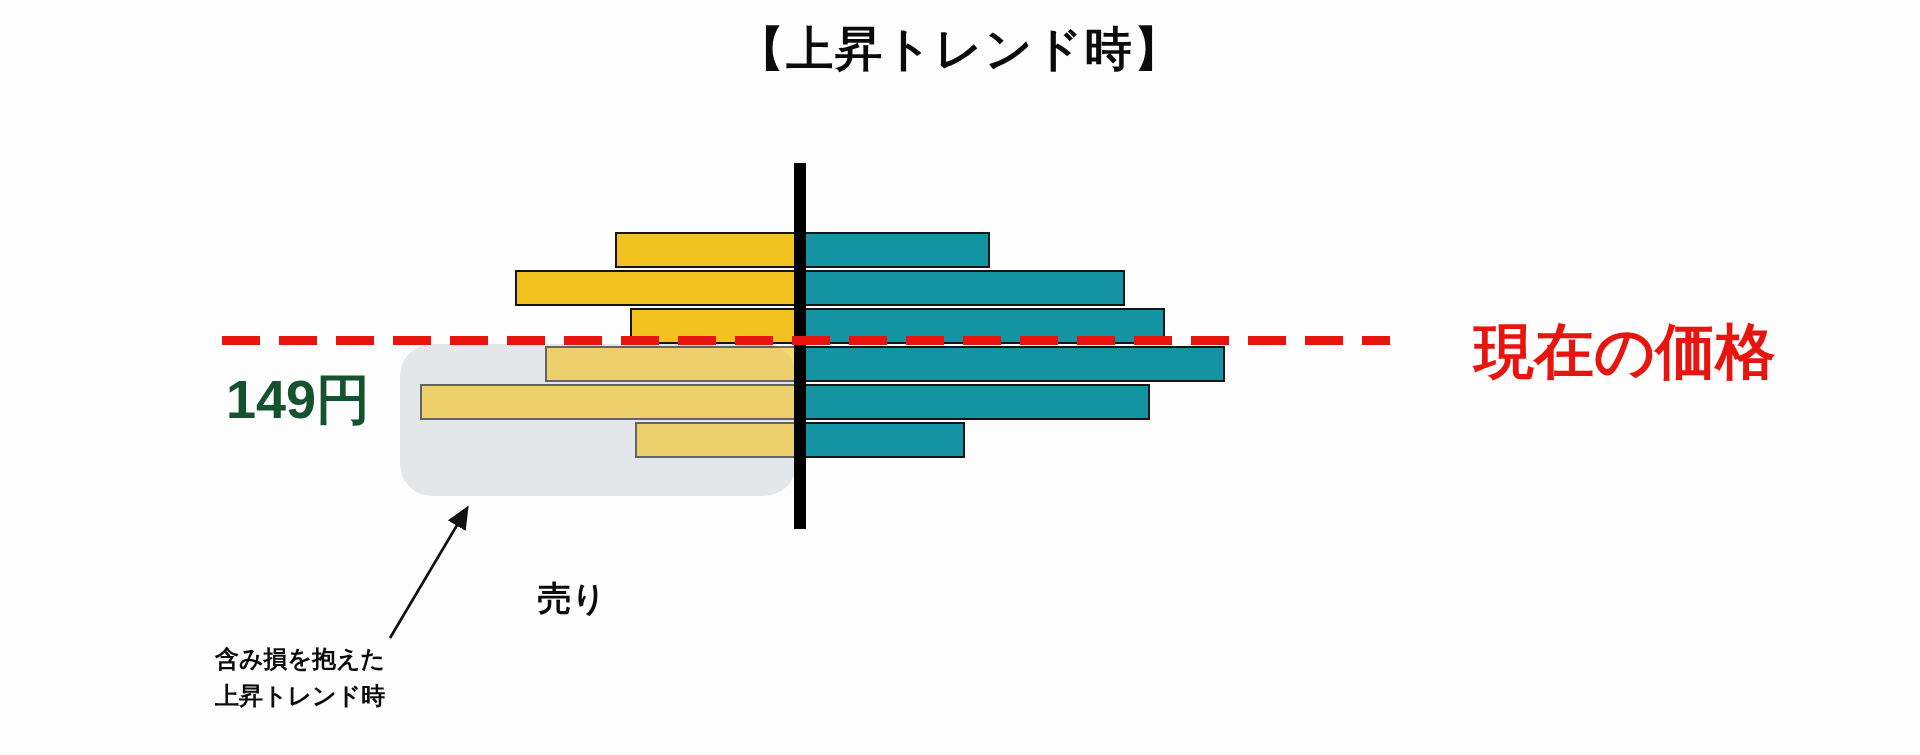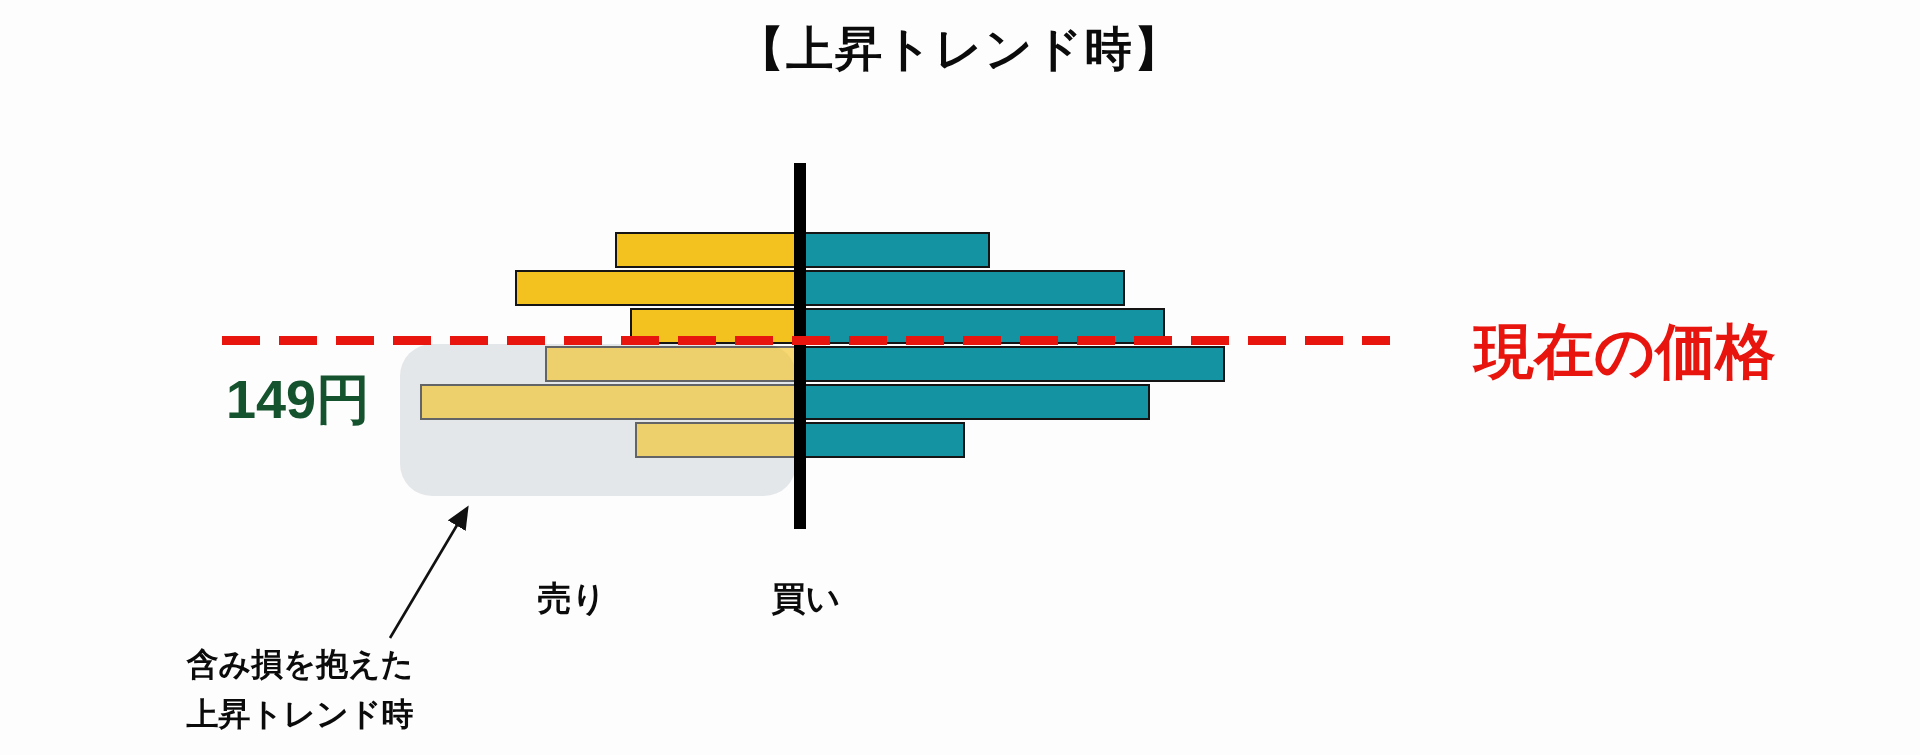--- a/index.html
+++ b/index.html
@@ -46,21 +46,21 @@
     font-size:54px;font-weight:900;color:#14532d;white-space:nowrap;
   }
   .side-label{
     position:absolute;top:536px;width:160px;text-align:center;z-index:4;
     font-size:34px;font-weight:900;color:#0b0b0b;margin-top:40px;
   }
   .side-label.sell-side{left:492px;}
   .side-label.buy-side{left:726px;}
   .annotation{
     position:absolute;left:160px;top:640px;width:280px;text-align:center;z-index:4;
-    font-size:32px;font-weight:800;line-height:1.55;color:#0b0b0b;
+    font-size:24px;font-weight:800;line-height:1.55;color:#0b0b0b;
   }
   .arrow-svg{position:absolute;left:368px;top:492px;z-index:4;}
 </style>
 </head>
 <body>
 
 <div class="stage">
 
   <div class="title">【上昇トレンド時】</div>
 
@@ -82,21 +82,20 @@
     </div>
 
   <div class="axis-line"></div>
 
   <div class="price-line"></div>
   <div class="price-line-label">現在の価格</div>
 
   <div class="price-label">149円</div>
 
   <div class="side-label sell-side">売り</div>
-  <div class="side-label buy-side">買い</div>
 
   <div class="annotation">
     <div>含み損を抱えた</div>
     <div>上昇トレンド時</div>
   </div>
 
   <svg class="arrow-svg" width="120" height="160">
     <defs>
       <marker id="ah" markerWidth="10" markerHeight="10" refX="7" refY="4" orient="auto">
         <polygon points="0,0 9,4 0,8" fill="#111"></polygon>

